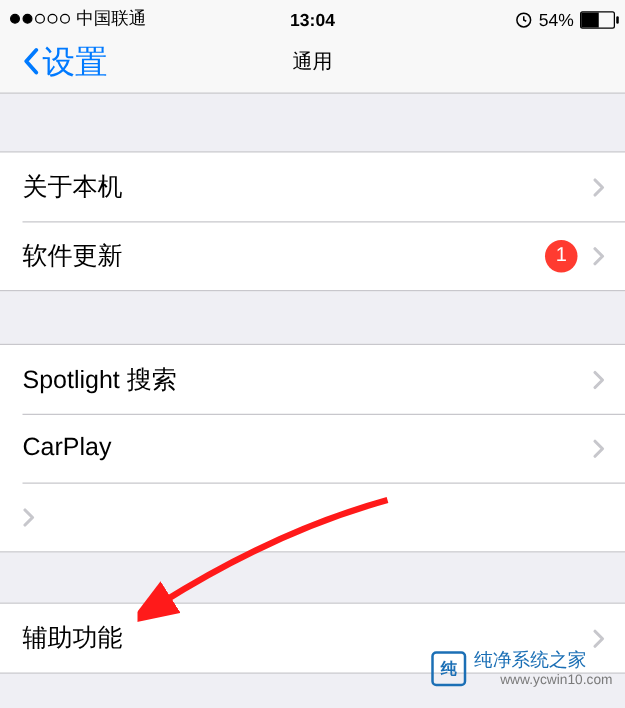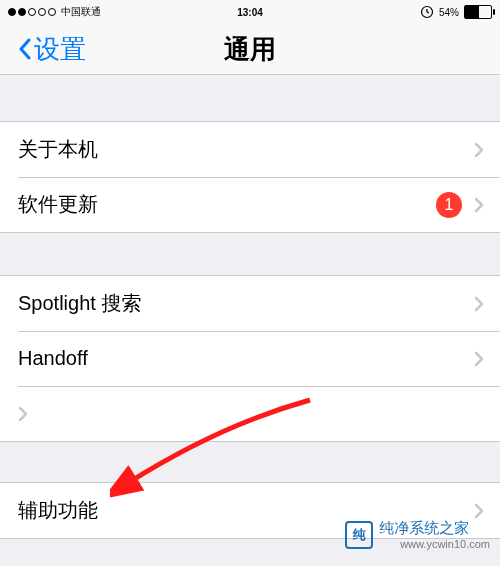--- a/index.html
+++ b/index.html
@@ -8,23 +8,23 @@
     font-family:-apple-system,"Helvetica Neue",Arial,sans-serif;
     background:#efeff4;
     position:relative;
     overflow:hidden;
     color:#000;
   }
   
   .status-bar{
     height:24px;
     background:#f8f8f8;
-    display:flex;align-items:center;justify-content:space-between;
+    display:flex;align-items:flex-end;justify-content:space-between;
     padding:0 8px;
-    font-size:10px;color:#000;
+    font-size:14px;color:#000;
   }
   .status-left,.status-right{display:flex;align-items:center;gap:5px;}
   .status-center{position:absolute;left:50%;transform:translateX(-50%);font-weight:600;}
   .signal-dots{display:flex;gap:2px;}
   .signal-dots span{width:6px;height:6px;border:1px solid #000;border-radius:50%;}
   .signal-dots span.on{background:#000;}
   .battery{width:26px;height:12px;border:1px solid #000;border-radius:2px;position:relative;}
   .battery::after{content:"";position:absolute;right:-4px;top:3px;width:2px;height:6px;background:#000;border-radius:1px;}
   .battery .fill{background:#000;height:100%;width:54%;}
   .rotation-lock svg,.status-right svg{display:block;}
@@ -39,21 +39,21 @@
   .back-btn{
     display:flex;align-items:center;gap:2px;
     color:#007aff;font-size:26px;
     padding-left:6px;
     cursor:pointer;
     margin-left:12px;
   }
   .back-btn svg{display:block;}
   .nav-title{
     position:absolute;left:50%;transform:translateX(-50%);
-    font-size:26px;font-weight:700;color:#000;
+    font-size:16px;font-weight:400;color:#000;
   }
   
   .group{margin-top:42px;background:#fff;border-top:1px solid #c8c7cc;border-bottom:1px solid #c8c7cc;}
   .group.first{margin-top:46px;}
   .group.tight{margin-top:40px;}
   .cell{
     display:flex;align-items:center;
     height:55px;
     padding:0 16px 0 18px;
     font-size:20px;color:#000;
@@ -149,21 +149,21 @@
 <div class="group">
   <div class="cell">
     <span class="label">Spotlight 搜索</span>
     <span class="tail">
         <svg class="chevron" viewBox="0 0 10 16">
           <path d="M2 2 L8 8 L2 14"></path>
         </svg>
       </span>
   </div>
   <div class="cell">
-    <span class="label">Handoff</span>
+    <span class="label">CarPlay</span>
     <span class="tail">
         <svg class="chevron" viewBox="0 0 10 16">
           <path d="M2 2 L8 8 L2 14"></path>
         </svg>
       </span>
   </div>
   <div class="cell">
     <span class="tail">
         <svg class="chevron" viewBox="0 0 10 16">
           <path d="M2 2 L8 8 L2 14"></path>

